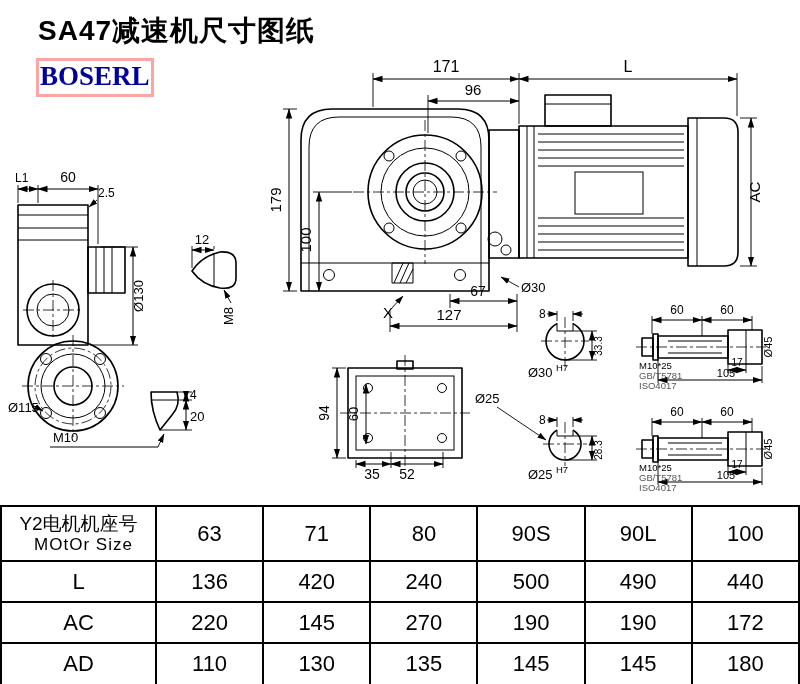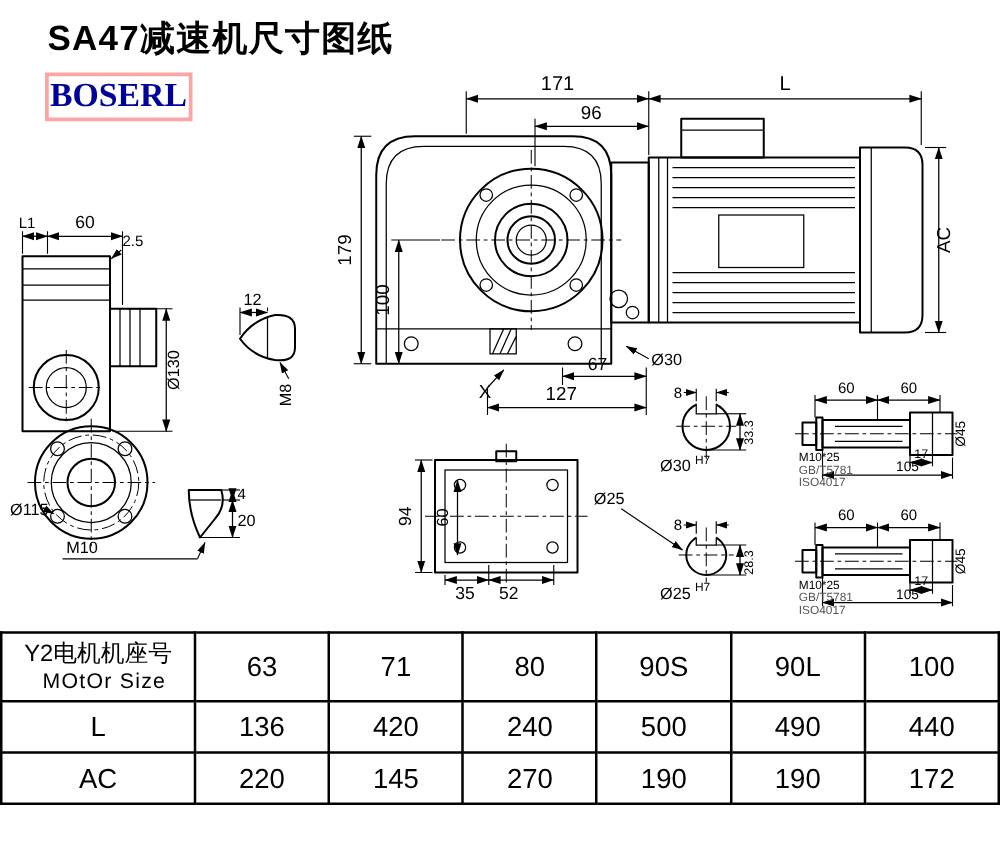--- a/index.html
+++ b/index.html
@@ -312,14 +312,23 @@
     </tr>
     <tr style="height:41px">
       <td>AC</td>
       <td>220</td>
       <td>145</td>
       <td>270</td>
       <td>190</td>
       <td>190</td>
       <td>172</td>
     </tr>
+    <tr style="height:42px">
+      <td>AD</td>
+      <td>110</td>
+      <td>130</td>
+      <td>135</td>
+      <td>145</td>
+      <td>145</td>
+      <td>180</td>
+    </tr>
   </tbody>
 </table>
 
 </body></html>

